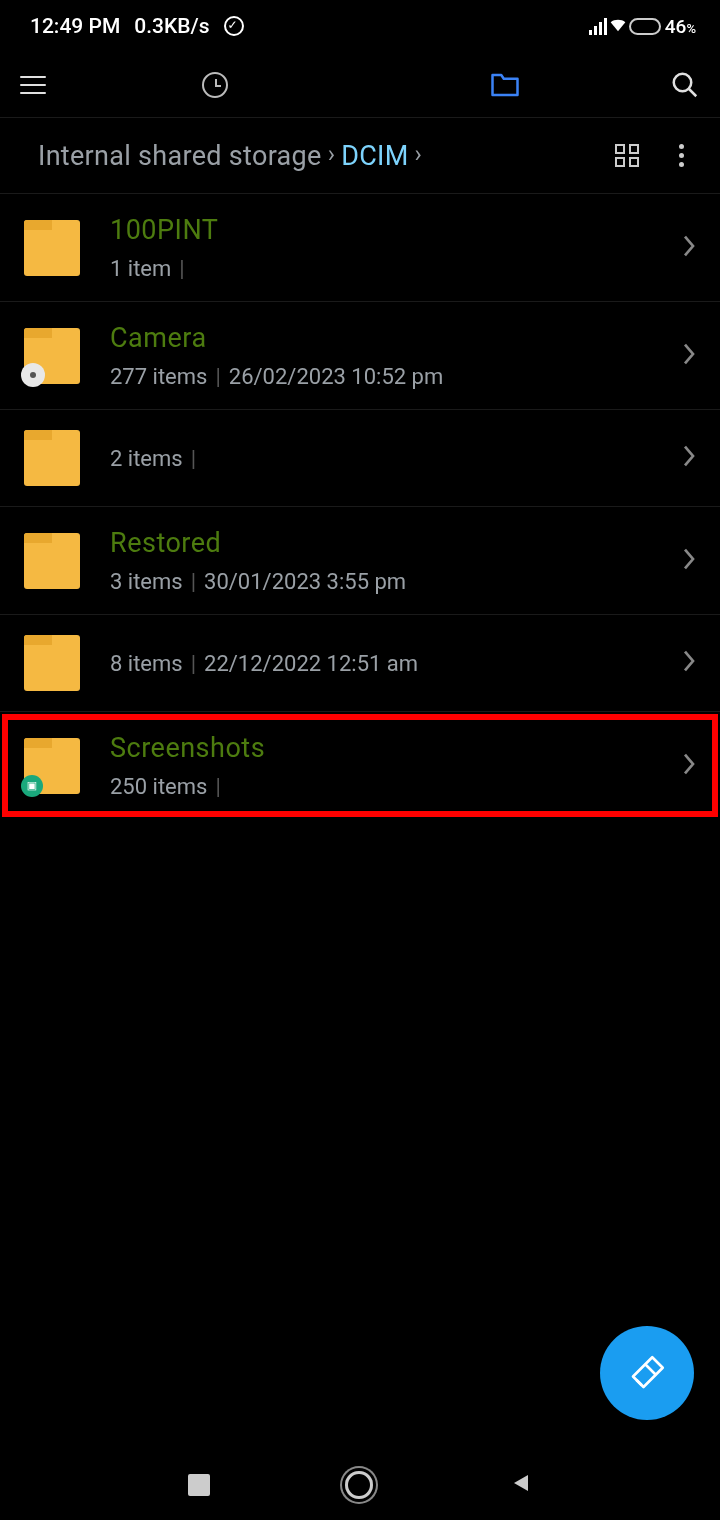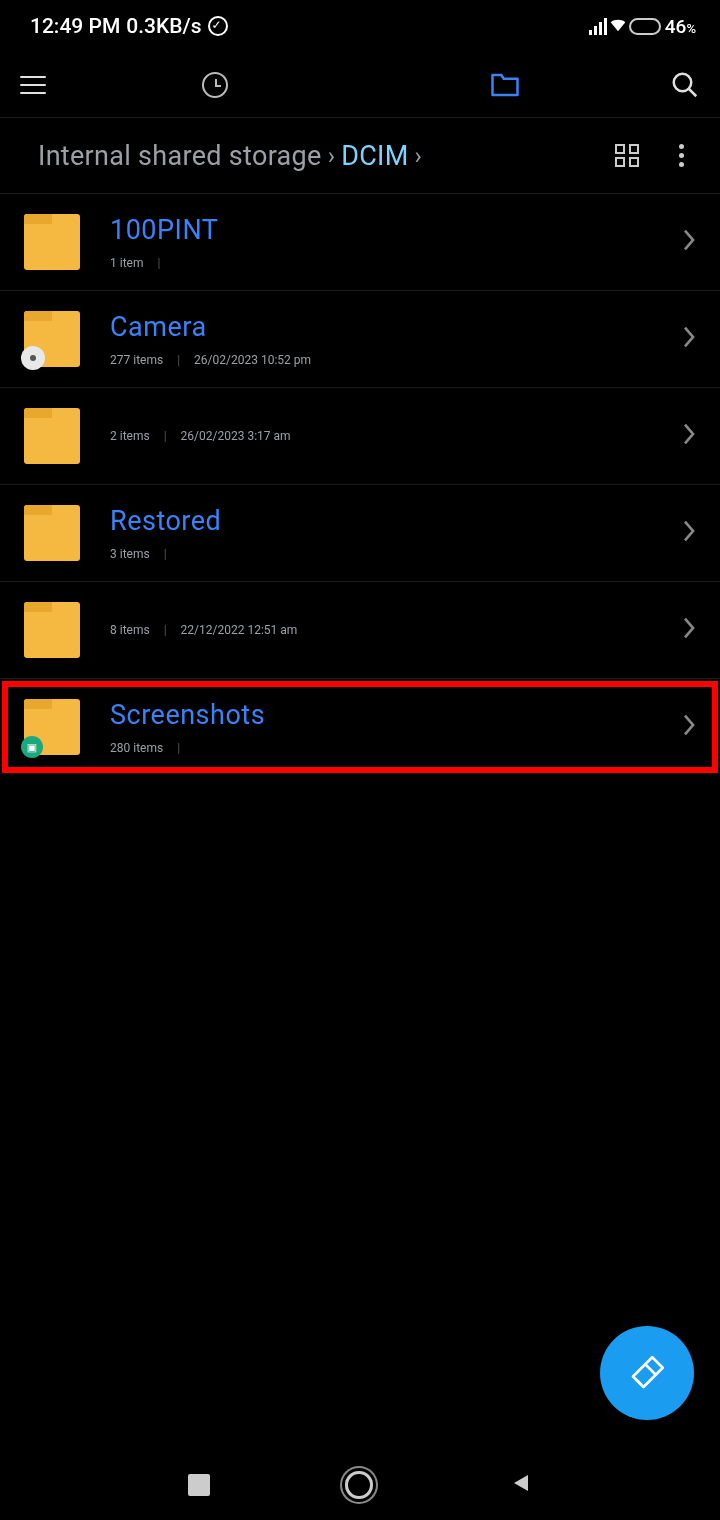--- a/index.html
+++ b/index.html
@@ -21,21 +21,21 @@
       display: flex;
       align-items: center;
       padding: 0 24px 0 30px;
       justify-content: space-between;
       font-size: 21px;
       font-weight: 500;
     }
     .status-left {
       display: flex;
       align-items: center;
-      gap: 6px;
+      gap: 14px;
     }
     .status-right {
       display: flex;
       align-items: center;
       gap: 0;
     }
     .alarm-icon {
       width: 20px;
       height: 20px;
       border: 2px solid #fff;
@@ -141,21 +141,21 @@
     .breadcrumb-bar {
       height: 76px;
       display: flex;
       align-items: center;
       padding: 0 30px 0 38px;
       border-bottom: 1px solid #1a1a1a;
     }
     .breadcrumb {
       flex: 1;
       display: flex;
-      align-items: center;
+      align-items: flex-start;
       font-size: 27px;
       color: #9aa0a6;
       letter-spacing: 0.3px;
     }
     .breadcrumb span.current { color: #7dd3fc; }
     .chev {
       margin: 0 6px;
       font-size: 24px;
       color: #9aa0a6;
     }
@@ -234,29 +234,29 @@
       border-radius:50%;
       display:flex;align-items:center;justify-content:center;
       color:#fff;font-size:11px;
     }
     .folder-info {
       flex: 1;
     }
     .folder-name {
       font-size: 27px;
       font-weight: 400;
-      color: #3b82f6;
+      color: #4d7c0f;
       margin-bottom: 10px;
       letter-spacing: 0.5px;
     }
     .folder-meta {
-      font-size: 12px;
+      font-size: 22px;
       color: #9aa0a6;
       display: flex;
-      gap: 14px;
+      gap: 8px;
       align-items: center;
     }
     .folder-meta .sep {
       color: #555;
     }
     .row-chev {
       color: #777;
     }
     .row-chev svg{width:14px;height:24px;}
     
@@ -399,35 +399,35 @@
           <path d="M2 2l6 7-6 7"></path>
         </svg></span>
   </div>
 
   <div class="folder-item">
     <div class="folder-icon"></div>
     <div class="folder-info">
       <div class="folder-meta">
         <span>2 items</span>
         <span class="sep">|</span>
-        <span>26/02/2023 3:17 am</span>
       </div>
     </div>
     <span class="row-chev"><svg viewBox="0 0 10 18" fill="none" stroke="#888" stroke-width="2">
           <path d="M2 2l6 7-6 7"></path>
         </svg></span>
   </div>
 
   <div class="folder-item">
     <div class="folder-icon"></div>
     <div class="folder-info">
       <div class="folder-name">Restored</div>
       <div class="folder-meta">
         <span>3 items</span>
         <span class="sep">|</span>
+        <span>30/01/2023 3:55 pm</span>
       </div>
     </div>
     <span class="row-chev"><svg viewBox="0 0 10 18" fill="none" stroke="#888" stroke-width="2">
           <path d="M2 2l6 7-6 7"></path>
         </svg></span>
   </div>
 
   <div class="folder-item">
     <div class="folder-icon"></div>
     <div class="folder-info">
@@ -442,21 +442,21 @@
         </svg></span>
   </div>
 
   <div class="folder-item highlighted">
     <div class="folder-icon">
       <span class="overlay sc">▣</span>
     </div>
     <div class="folder-info">
       <div class="folder-name">Screenshots</div>
       <div class="folder-meta">
-        <span>280 items</span>
+        <span>250 items</span>
         <span class="sep">|</span>
       </div>
     </div>
     <span class="row-chev"><svg viewBox="0 0 10 18" fill="none" stroke="#888" stroke-width="2">
           <path d="M2 2l6 7-6 7"></path>
         </svg></span>
   </div>
 
 </div>
 

